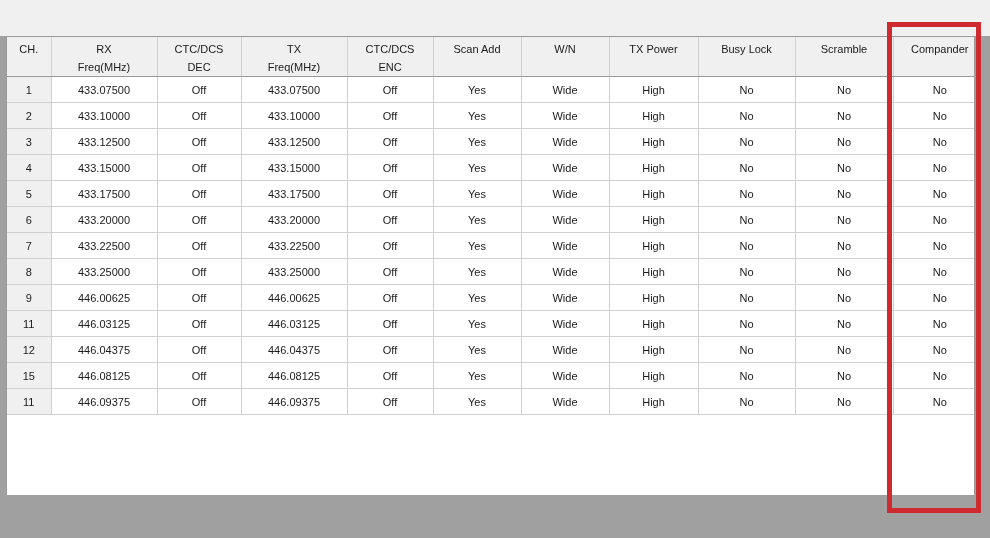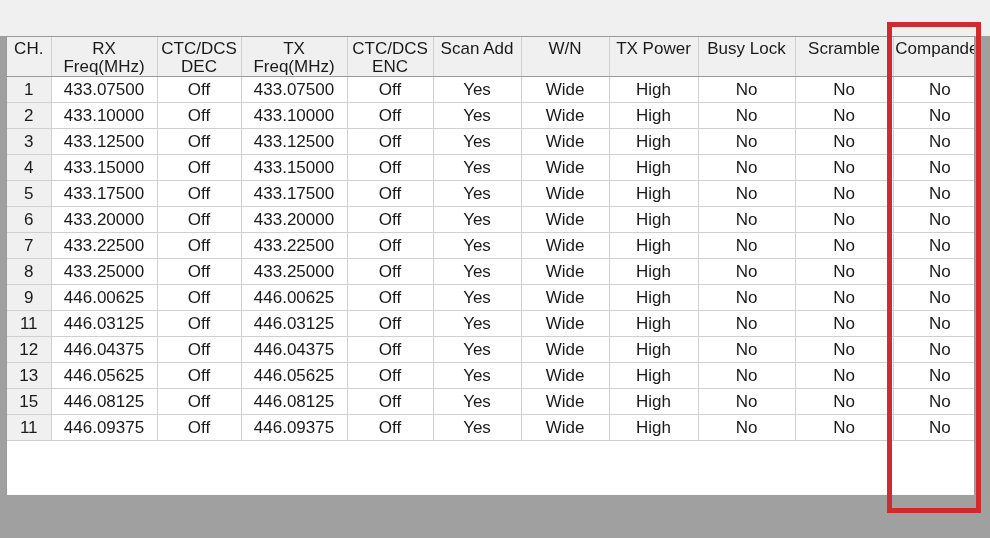--- a/index.html
+++ b/index.html
@@ -35,21 +35,21 @@
     background: #ffffff;
     border: 1px solid #9a9a9a;
     box-sizing: border-box;
     overflow: hidden;
   }
 
   table.grid {
     border-collapse: collapse;
     table-layout: fixed;
     width: 967px;
-    font-size: 17px;
+    font-size: 11px;
     color: #1a1a1a;
   }
 
   table.grid th, table.grid td {
     border-right: 1px solid #d0d0d0;
     border-bottom: 1px solid #d0d0d0;
     text-align: center;
     padding: 0;
     overflow: hidden;
     white-space: nowrap;
@@ -331,33 +331,20 @@
           <td>446.04375</td>
           <td>Off</td>
           <td>Yes</td>
           <td>Wide</td>
           <td>High</td>
           <td>No</td>
           <td>No</td>
           <td>No</td>
         </tr>
         <tr>
-          <td class="ch-cell">13</td>
-          <td>446.05625</td>
-          <td>Off</td>
-          <td>446.05625</td>
-          <td>Off</td>
-          <td>Yes</td>
-          <td>Wide</td>
-          <td>High</td>
-          <td>No</td>
-          <td>No</td>
-          <td>No</td>
-        </tr>
-        <tr>
           <td class="ch-cell">15</td>
           <td>446.08125</td>
           <td>Off</td>
           <td>446.08125</td>
           <td>Off</td>
           <td>Yes</td>
           <td>Wide</td>
           <td>High</td>
           <td>No</td>
           <td>No</td>

